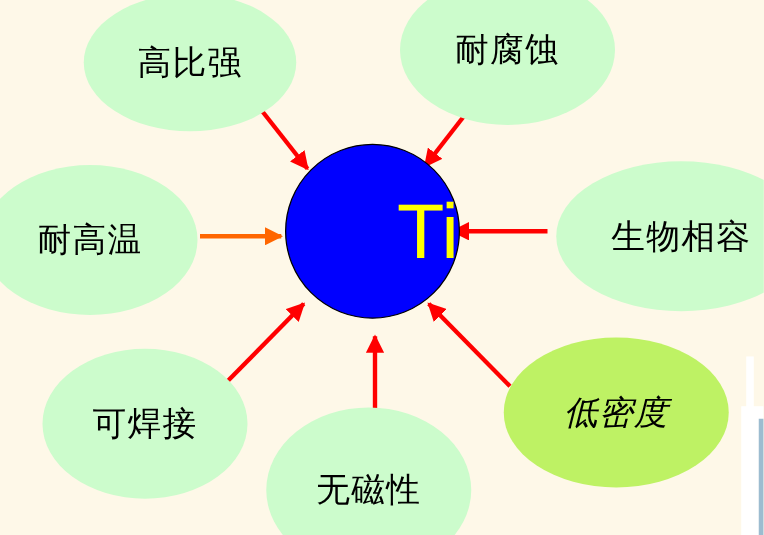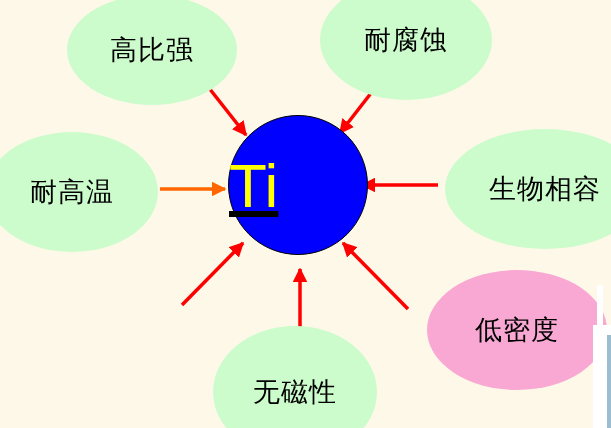--- a/index.html
+++ b/index.html
@@ -1,20 +1,20 @@
 <!DOCTYPE html>
 <html><head>
 <meta charset="utf-8">
 <style>
   html, body { margin:0; padding:0; }
   body { width:611px; height:428px; overflow:hidden; background:#FEF8E8; position:relative; font-family:"DejaVu Sans", sans-serif; }
   #stage { position:absolute; left:0; top:0; width:611px; height:428px;border-radius:29px; }
   .node { position:absolute; border-radius:50%; background:#CCFCCC; display:flex; align-items:center; justify-content:center; }
   .node-label { font-size:27px; color:#000; letter-spacing:1px; white-space:nowrap; }
-  .center { position:absolute; border-radius:50%; background:#0000FF; border:1.5px solid #000; display:flex; align-items:center; justify-content:flex-start; box-sizing:border-box;text-decoration:underline; }
+  .center { position:absolute; border-radius:50%; background:#0000FF; border:1.5px solid #000; display:flex; align-items:center; justify-content:flex-end; box-sizing:border-box; }
   .center-label { font-family:"Liberation Sans", sans-serif; font-size:62px; color:#FFFF00; }
   svg.arrows { position:absolute; left:0; top:0; }
   .corner-deco { position:absolute; }
 </style>
 </head>
 <body>
 
 <div id="stage">
 
   <svg class="arrows" width="611" height="428">
@@ -42,24 +42,27 @@
   </div>
   <div class="node" style="left: 320px; top: -20px; width: 172px; height: 120px; background: rgb(204, 252, 204);">
     <span class="node-label">耐腐蚀</span>
   </div>
   <div class="node" style="left: 445px; top: 129px; width: 200px; height: 120px; background: rgb(204, 252, 204);">
     <span class="node-label">生物相容</span>
   </div>
   <div class="node" style="left: -14px; top: 132px; width: 172px; height: 120px; background: rgb(204, 252, 204);">
     <span class="node-label">耐高温</span>
   </div>
+  <div class="node" style="left: 34px; top: 279px; width: 164px; height: 120px; background: rgb(204, 252, 204);">
+    <span class="node-label">可焊接</span>
+  </div>
   <div class="node" style="left: 213px; top: 326px; width: 164px; height: 132px; background: rgb(204, 252, 204);">
     <span class="node-label">无磁性</span>
   </div>
-  <div class="node" style="left: 427px; top: 270px; width: 180px; height: 120px; background: #f9a8d4;">
+  <div class="node" style="left: 403px; top: 270px; width: 180px; height: 120px; background: #bef264; font-style: italic;">
     <span class="node-label">低密度</span>
   </div>
 
   <div class="center" id="center-node" style="left: 228px; top: 115px; height: 140px; width: 140px; background: rgb(0, 0, 255);">
     <span class="center-label" style="color: rgb(255, 255, 0);">Ti</span>
   </div>
 
   <svg class="corner-deco" style="left:585px;top:285px;" width="26" height="143">
     <rect x="8" y="40" width="18" height="103" fill="#FFFFFF"></rect>
     <rect x="12" y="0" width="6" height="45" fill="#FFFFFF"></rect>

